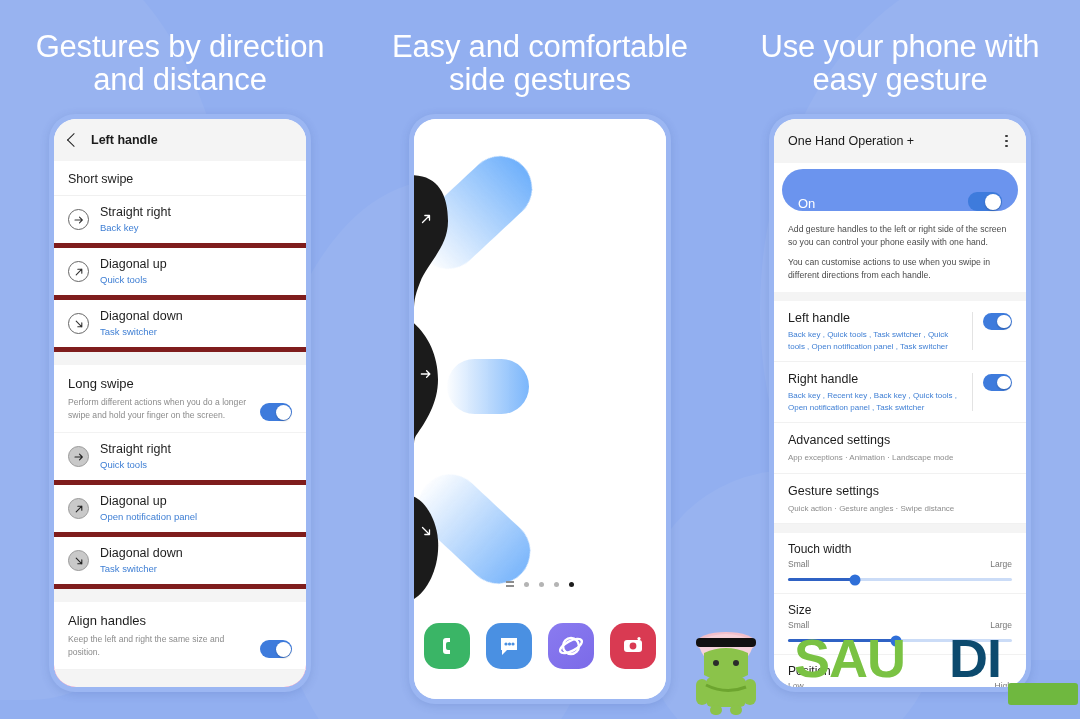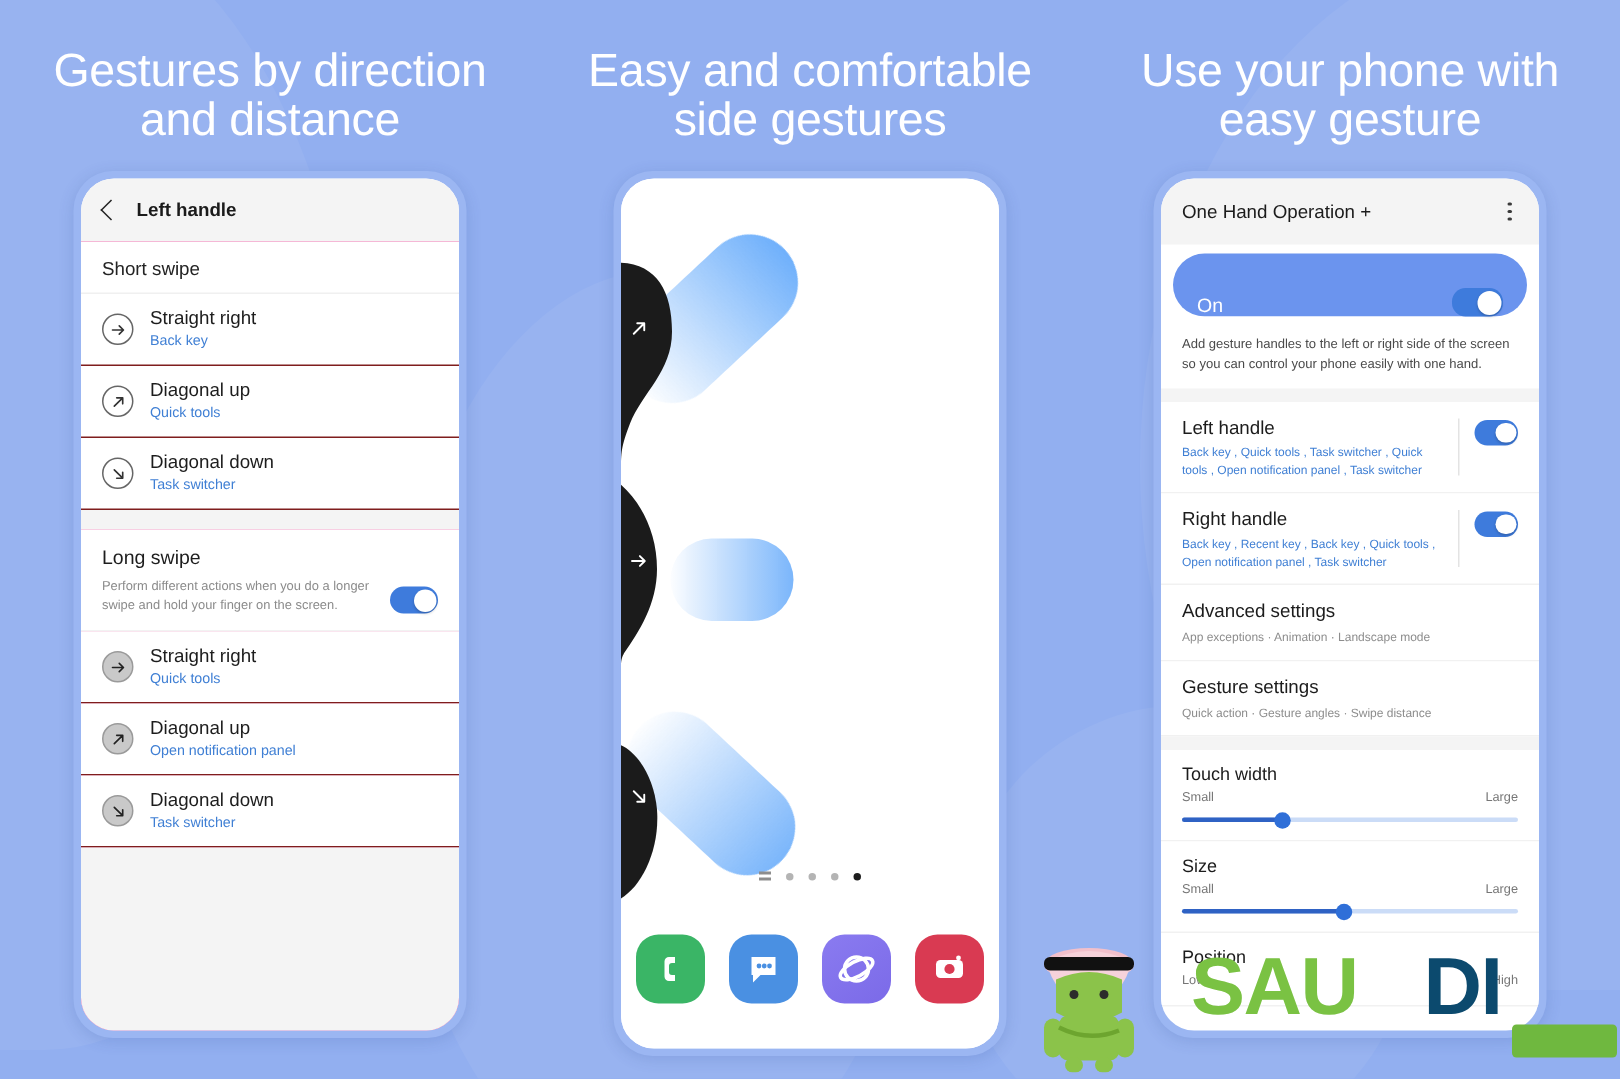--- a/index.html
+++ b/index.html
@@ -89,21 +89,21 @@
     padding: 11px 14px 9px 14px;
     font-size: 12.5px;
     color: #232323;
     border-bottom: 1px solid #f0f0f0;
   }
   .gap { height: 13px; background: #f4f4f4; }
   .row {
     background: #ffffff;
     display: flex; align-items: center;
     padding: 8px 14px;
-    border-bottom: 1px solid #7f1d1d;
+    border-bottom: 5px solid #7f1d1d;
     min-height: 44px;
   }
   .row .icn {
     width: 21px; height: 21px;
     border-radius: 50%;
     border: 1.3px solid #666;
     margin-right: 11px;
     flex: 0 0 auto;
     display: flex; align-items: center; justify-content: center;
   }
@@ -388,20 +388,27 @@
                 </svg>
             </span>
             <span class="txts">
               <span class="t1" style="display:block">Diagonal down</span>
               <span class="t2" style="display:block">Task switcher</span>
             </span>
           </div>
 
           <div class="gap"></div>
 
+          <div class="blockrow">
+            <span class="bt">
+              <span class="btitle" style="display:block">Align handles</span>
+              <span class="bsub" style="display:block">Keep the left and right the same size and position.</span>
+            </span>
+            <span class="toggle"></span>
+          </div>
 
           <div class="tail"></div>
         </div>
 
       </div>
     </div>
   </div>
 
   <div class="col">
     <div class="headline">Easy and comfortable side gestures</div>
@@ -496,20 +503,21 @@
             </span>
         </div>
 
         <div class="master">
           <span class="master-label">On</span>
           <span class="toggle white-knob"></span>
         </div>
 
         <div class="oh-desc">
           <p>Add gesture handles to the left or right side of the screen so you can control your phone easily with one hand.</p>
+          <p>You can customise actions to use when you swipe in different directions from each handle.</p>
         </div>
 
         <div class="oh-gap"></div>
 
         <div class="oh-row">
           <span class="ohl">
             <span class="oh-title2" style="display:block">Left handle</span>
             <span class="oh-sub-blue" style="display:block">Back key , Quick tools , Task switcher , Quick tools , Open notification panel , Task switcher</span>
           </span>
           <span class="divider-v"></span>

